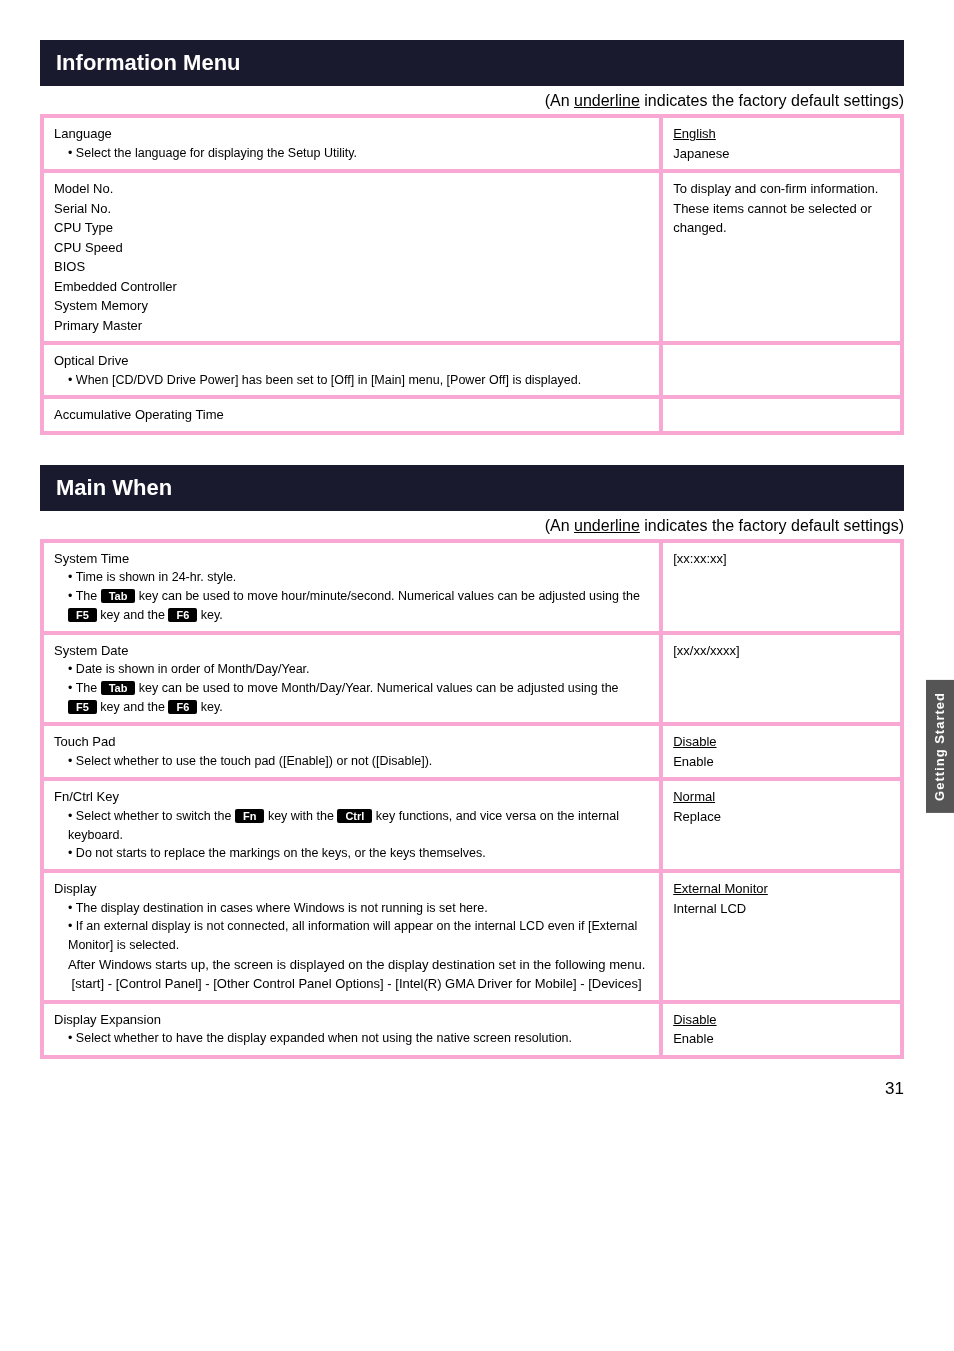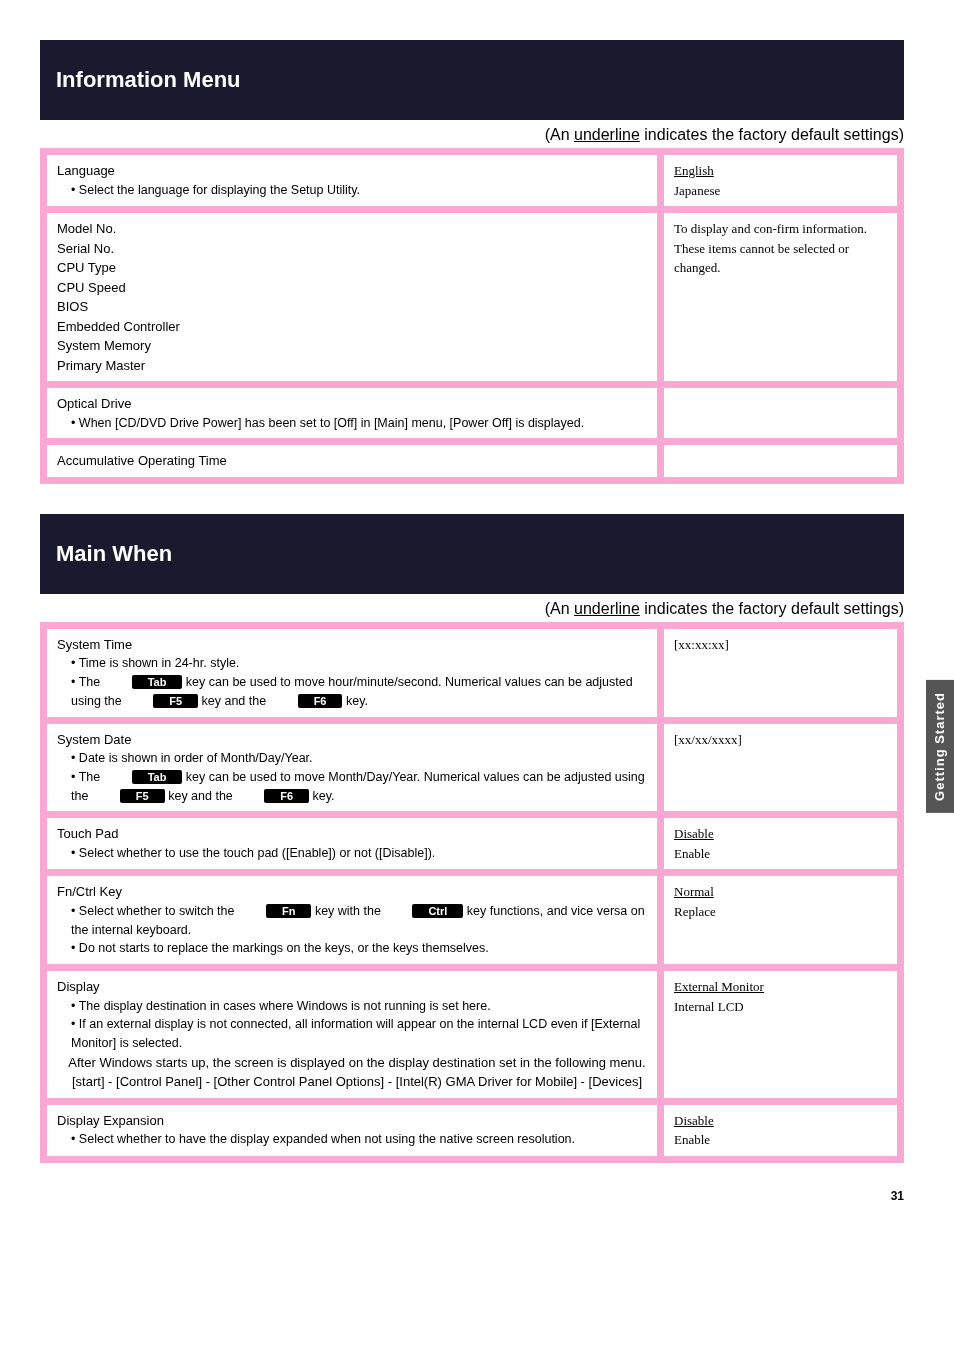--- a/index.html
+++ b/index.html
@@ -17,45 +17,44 @@
       padding: 40px 50px 40px 40px;
       position: relative;
     }
 
     
     .section-header {
       background: #1a1a2e;
       color: #fff;
       font-size: 22px;
       font-weight: bold;
-      padding: 27px 16px;
+      padding: 10px 16px;
       margin-bottom: 0;
     }
 
     
     .menu-table {
       width: 100%;
       border-collapse: collapse;
       margin-bottom: 30px;
     }
 
     .menu-table td {
-      border: 7px solid #f9a8d4;
+      border: 4px solid #f9a8d4;
       padding: 6px 10px;
       vertical-align: top;
       line-height: 1.5;
     }
 
     .menu-table .col-description {
       width: 72%;
     }
 
     .menu-table .col-value {
       width: 28%;
-      font-family: Liberation Serif, serif;
     }
 
     .factory-default-note {
       text-align: right;
       font-size: 16px;
       padding: 6px 0 4px 0;
     }
 
     .factory-default-note .underline-text {
       text-decoration: underline;
@@ -75,23 +74,22 @@
       content: "• ";
     }
 
     
     .key-box {
       display: inline;
       background: #000;
       color: #fff;
       font-weight: bold;
       font-size: 11px;
-      padding: 1px 16px;
+      padding: 1px 8px;
       border-radius: 2px;
-      margin-left: 28px;
     }
 
     
     .val-underline {
       text-decoration: underline;
     }
 
     
     .side-tab {
       position: absolute;
@@ -107,22 +105,22 @@
       transform: rotate(180deg);
       padding: 12px 6px;
       letter-spacing: 1px;
     }
 
     
     .page-number {
       position: absolute;
       bottom: 30px;
       right: 50px;
-      font-size: 12px;
-      font-weight: bold;
+      font-size: 17px;
+      font-weight: normal;
     }
 
     .section-block {
       margin-bottom: 30px;
     }
 
     .indent-block {
       padding-left: 10px;
       text-align: center;
     }

